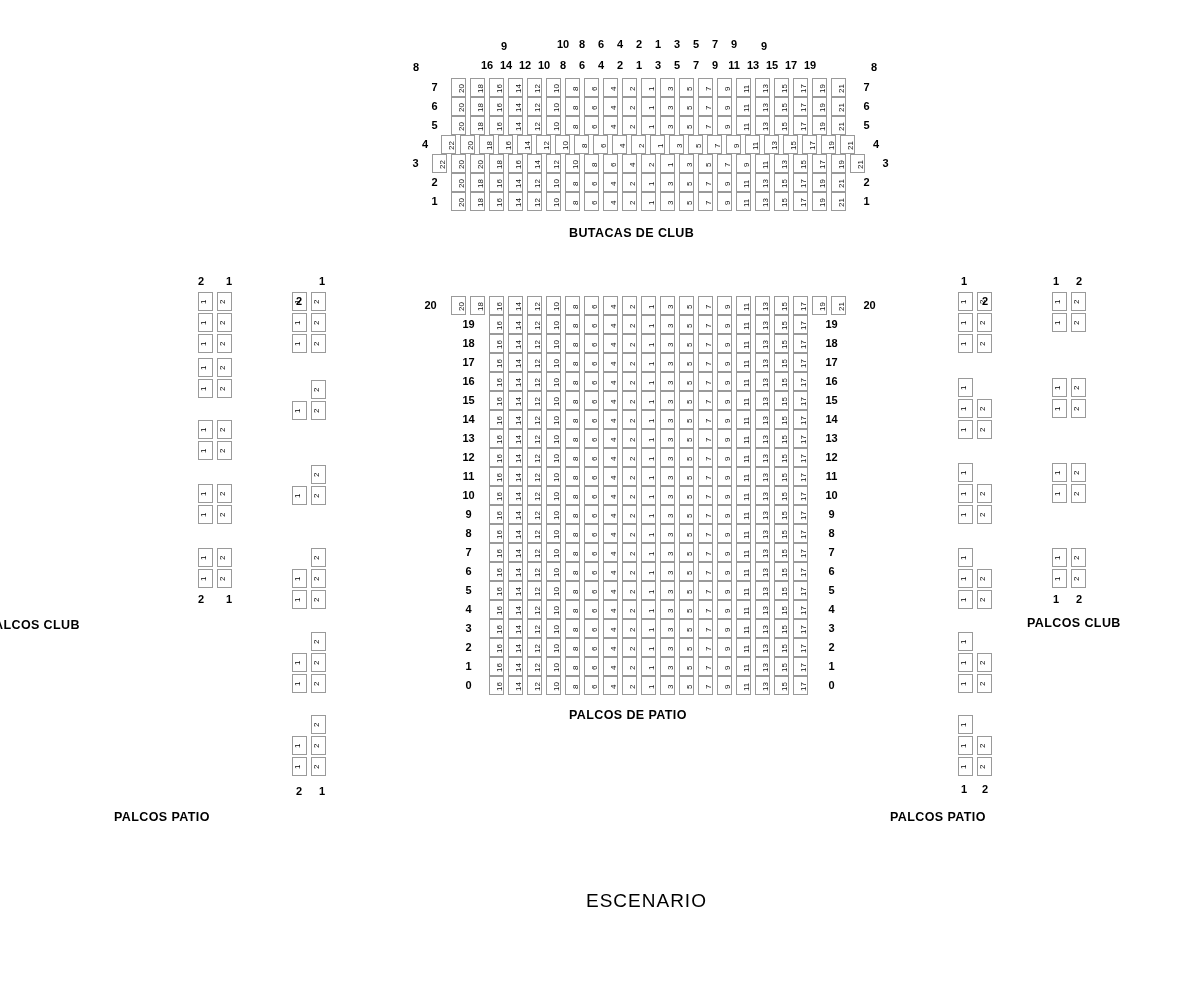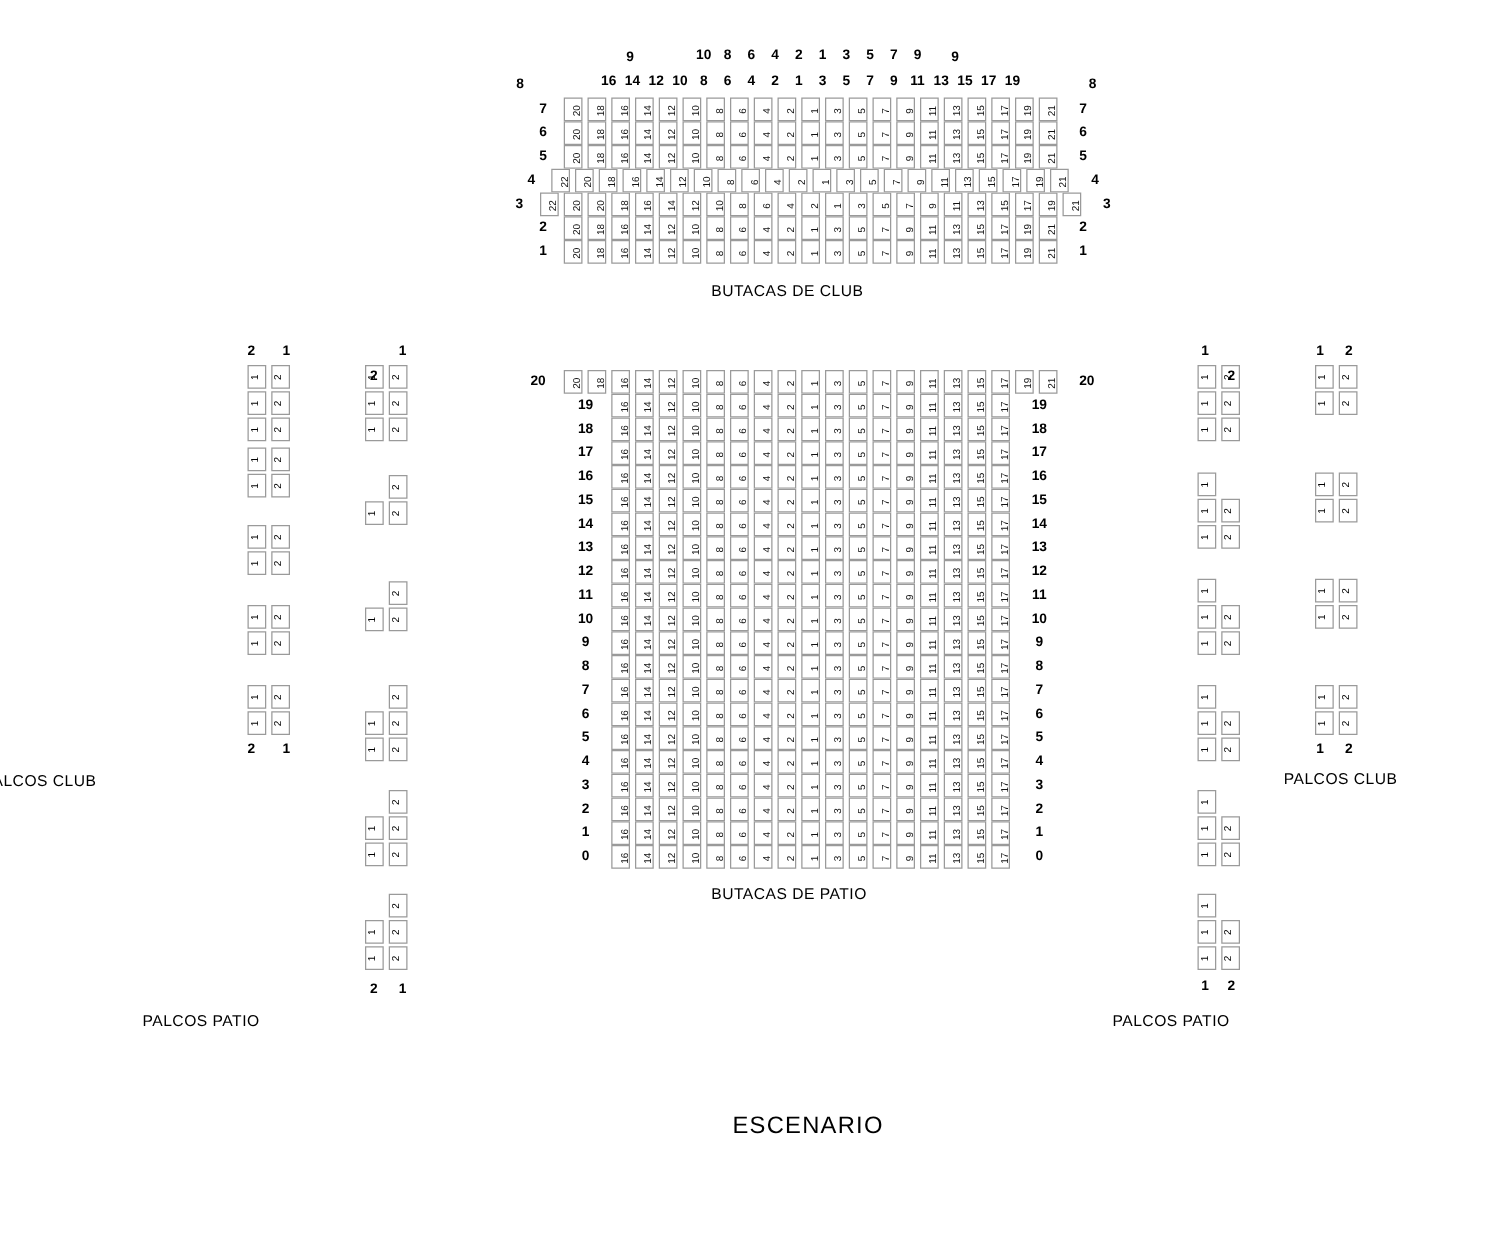--- a/index.html
+++ b/index.html
@@ -34,21 +34,21 @@
     position:absolute;
     font-size:11px;
     font-weight:bold;
     text-align:center;
     width:24px;
     line-height:12px;
   }
   .zonelabel{
     position:absolute;
     font-size:12.5px;
-    font-weight:normal;
+    font-weight:bold;
     letter-spacing:0.4px;
     white-space:nowrap;
   }
   .stagelabel{
     position:absolute;
     font-size:19px;
     letter-spacing:1px;
     white-space:nowrap;
   }
   .boxseat{
@@ -1690,21 +1690,21 @@
       <span>13</span>
     </div>
     <div class="seat" style="left: 773.5px; top: 676px;">
       <span>15</span>
     </div>
     <div class="seat" style="left: 792.5px; top: 676px;">
       <span>17</span>
     </div>
     <div class="rowlabel" style="left: 456.5px; top: 676px;">0</div>
     <div class="rowlabel" style="left: 819.5px; top: 676px;">0</div>
-    <div class="zonelabel" style="left: 569px; top: 708px;">BUTACAS DE PATIO</div>
+    <div class="zonelabel" style="left: 569px; top: 708px;">PALCOS DE PATIO</div>
     <div class="boxseat" style="left: 198px; top: 292px;">
       <span style="display: block; width: 19px;">1</span>
     </div>
     <div class="boxseat" style="left: 217px; top: 292px;">
       <span style="display: block; width: 19px;">2</span>
     </div>
     <div class="boxseat" style="left: 198px; top: 313px;">
       <span style="display: block; width: 19px;">1</span>
     </div>
     <div class="boxseat" style="left: 217px; top: 313px;">

